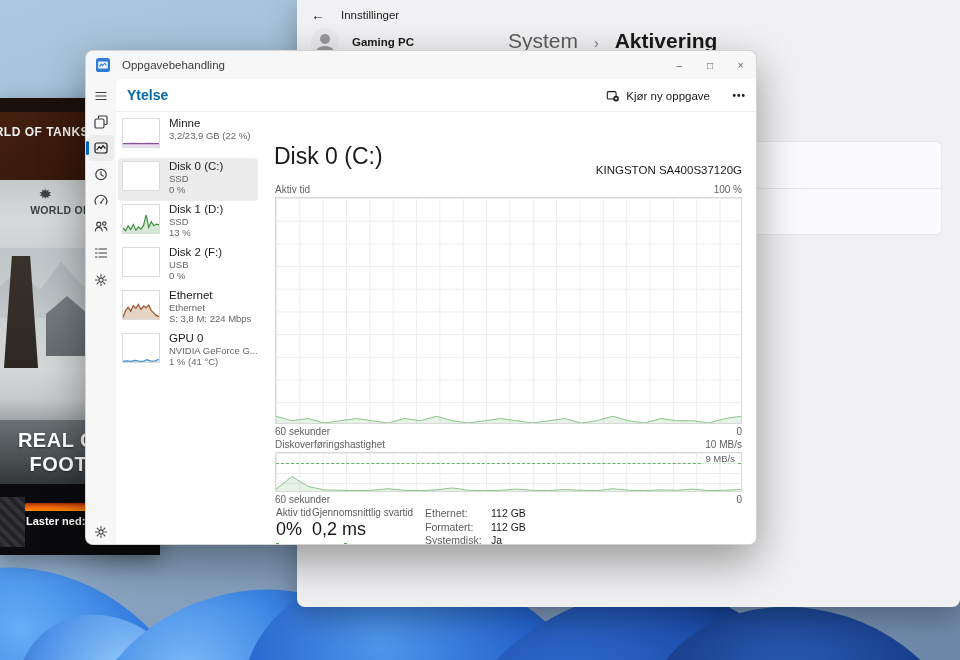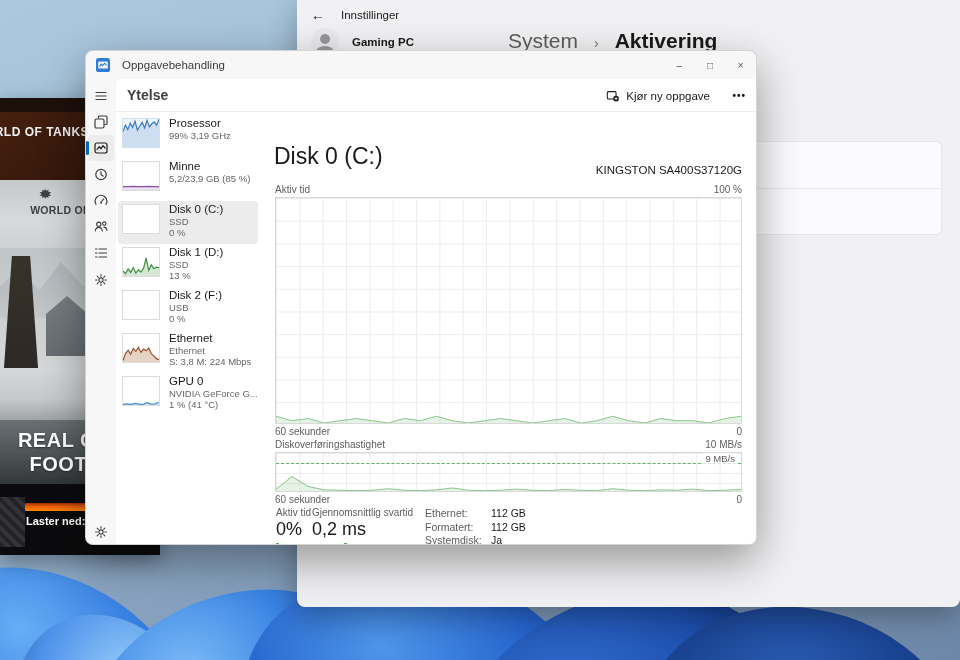--- a/index.html
+++ b/index.html
@@ -63,21 +63,21 @@
   .tm-appicon{position:absolute;left:10px;top:7px;width:14px;height:14px;}
   .tm-title{position:absolute;left:36px;top:8px;font-size:11.5px;color:#3c3c3c;}
   .tm-controls{position:absolute;right:0;top:0;width:92px;height:28px;display:flex;}
   .tm-ctl{flex:1;display:flex;align-items:center;justify-content:center;font-size:10px;color:#5a5a5a;cursor:default;}
   .tm-rail{position:absolute;left:0;top:28px;width:30px;bottom:0;}
   .rail-icon{position:absolute;left:7px;width:16px;height:16px;color:#3d3d3d;}
   .rail-pill{position:absolute;left:2px;top:56px;width:26px;height:26px;background:#ececec;border-radius:4px;}
   .rail-accent{position:absolute;left:0;top:62px;width:3px;height:14px;border-radius:2px;background:#0067c0;}
   .tm-body{position:absolute;left:30px;top:28px;right:0;bottom:0;background:#ffffff;border-radius:6px 0 0 0;}
   .tm-header{position:absolute;left:0;top:0;right:0;height:33px;border-bottom:1px solid #ededed;}
-  .tm-page-title{position:absolute;left:11px;top:8px;font-size:14px;font-weight:bold;color:#404040;}
+  .tm-page-title{position:absolute;left:11px;top:8px;font-size:14px;font-weight:bold;color:#0369a1;}
   .run-btn{position:absolute;right:38px;top:5px;height:23px;display:flex;align-items:center;gap:6px;padding:0 8px;border-radius:4px;font-size:11.5px;color:#1a1a1a;cursor:default;}
   .more-btn{position:absolute;right:10px;top:5px;height:23px;display:flex;align-items:center;font-size:10px;letter-spacing:1px;color:#1a1a1a;font-weight:bold;cursor:default;}
 
   
   .tm-list{position:absolute;left:2px;top:36px;width:140px;}
   .perf-item{position:relative;height:43px;padding:2px 4px;display:flex;gap:9px;align-items:flex-start;border-radius:4px;}
   .perf-item.selected{background:#ececec;}
   .mini{width:38px;height:30px;border:1px solid #dcdcdc;background:#fff;position:relative;overflow:hidden;flex:0 0 auto;margin-top:1px;}
   .mini.cpu{background:#edf5fc;border-color:#cfe0ef;}
   .mini svg{position:absolute;inset:0;width:100%;height:100%;}
@@ -242,42 +242,29 @@
             <circle cx="11.5" cy="11" r="3.2" fill="#1a1a1a"></circle>
             <path d="M10 11h3M11.5 9.5v3" stroke="#ffffff" stroke-width="1" fill="none"></path>
           </svg>
           <span>Kjør ny oppgave</span>
         </div>
         <div class="more-btn">•••</div>
       </div>
 
       <div class="tm-list">
         <div class="perf-item">
-          <div class="mini cpu">
-              <svg viewBox="0 0 100 100" preserveAspectRatio="none">
-                <polygon points="0,100 0.00,45.00 6.67,22.00 13.33,38.00 20.00,15.00 26.67,30.00 33.33,8.00 40.00,40.00 46.67,25.00 53.33,12.00 60.00,32.00 66.67,5.00 73.33,28.00 80.00,17.00 86.67,10.00 93.33,22.00 100.00,1.00 100,100" fill="rgba(59,120,192,0.18)"></polygon>
-                <polyline points="0.00,45.00 6.67,22.00 13.33,38.00 20.00,15.00 26.67,30.00 33.33,8.00 40.00,40.00 46.67,25.00 53.33,12.00 60.00,32.00 66.67,5.00 73.33,28.00 80.00,17.00 86.67,10.00 93.33,22.00 100.00,1.00" fill="none" stroke="#3b78c0" stroke-width="1.2" vector-effect="non-scaling-stroke"></polyline>
-              </svg>
-            </div>
-          <div class="perf-txt">
-            <div class="perf-name">Prosessor</div>
-            <div class="perf-sub">99% 3,19 GHz</div>
-            <div class="perf-sub"></div>
-          </div>
-        </div>
-        <div class="perf-item">
           <div class="mini">
               <svg viewBox="0 0 100 100" preserveAspectRatio="none">
                 <polygon points="0,100 0.00,88.00 14.29,88.00 28.57,87.00 42.86,88.00 57.14,88.00 71.43,87.00 85.71,88.00 100.00,88.00 100,100" fill="rgba(138,77,166,0.18)"></polygon>
                 <polyline points="0.00,88.00 14.29,88.00 28.57,87.00 42.86,88.00 57.14,88.00 71.43,87.00 85.71,88.00 100.00,88.00" fill="none" stroke="#8a4da6" stroke-width="1.2" vector-effect="non-scaling-stroke"></polyline>
               </svg>
             </div>
           <div class="perf-txt">
             <div class="perf-name">Minne</div>
-            <div class="perf-sub">5,2/23,9 GB (85 %)</div>
+            <div class="perf-sub">3,2/23,9 GB (22 %)</div>
             <div class="perf-sub"></div>
           </div>
         </div>
         <div class="perf-item selected">
           <div class="mini"></div>
           <div class="perf-txt">
             <div class="perf-name">Disk 0 (C:)</div>
             <div class="perf-sub">SSD</div>
             <div class="perf-sub">0 %</div>
           </div>

